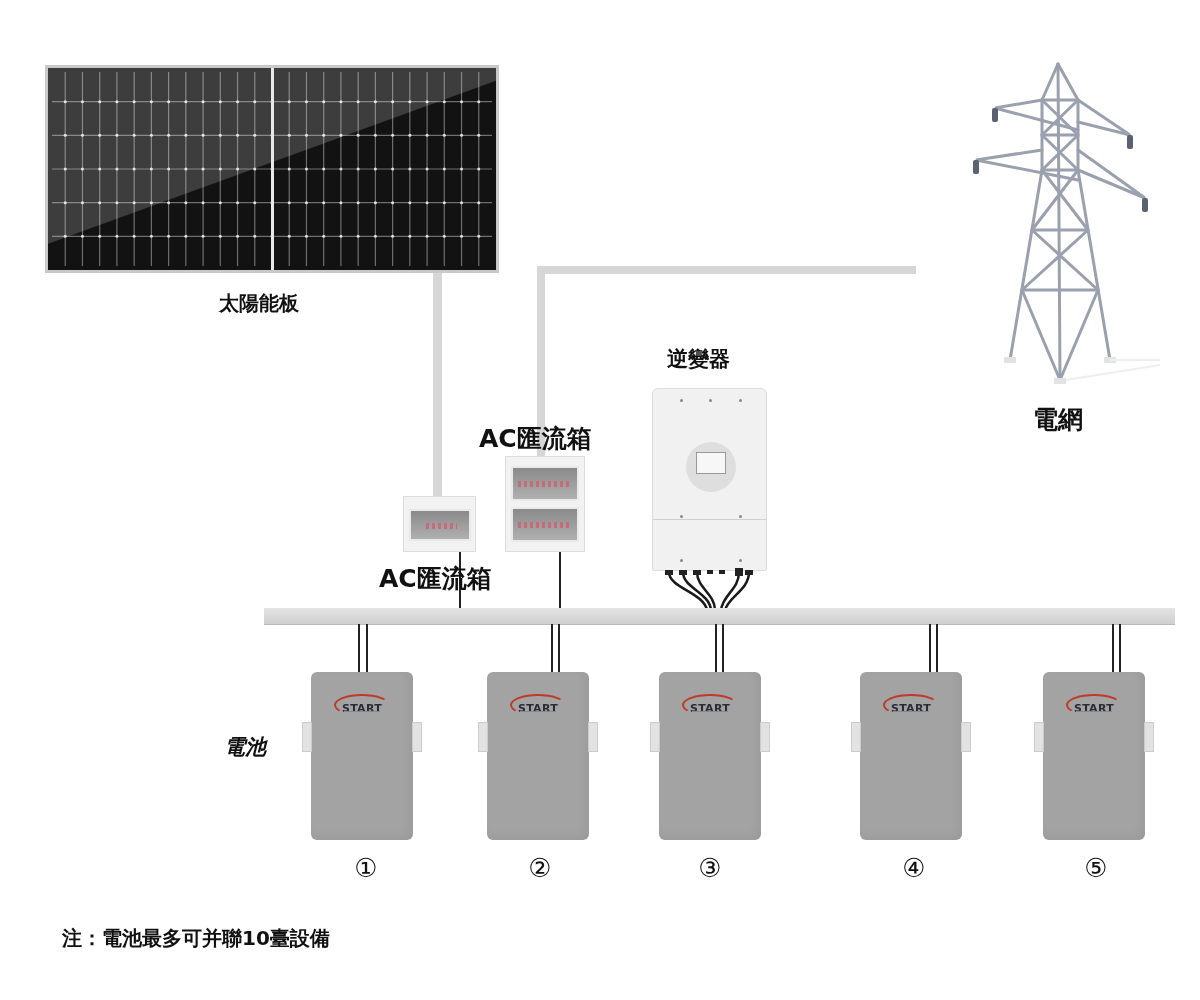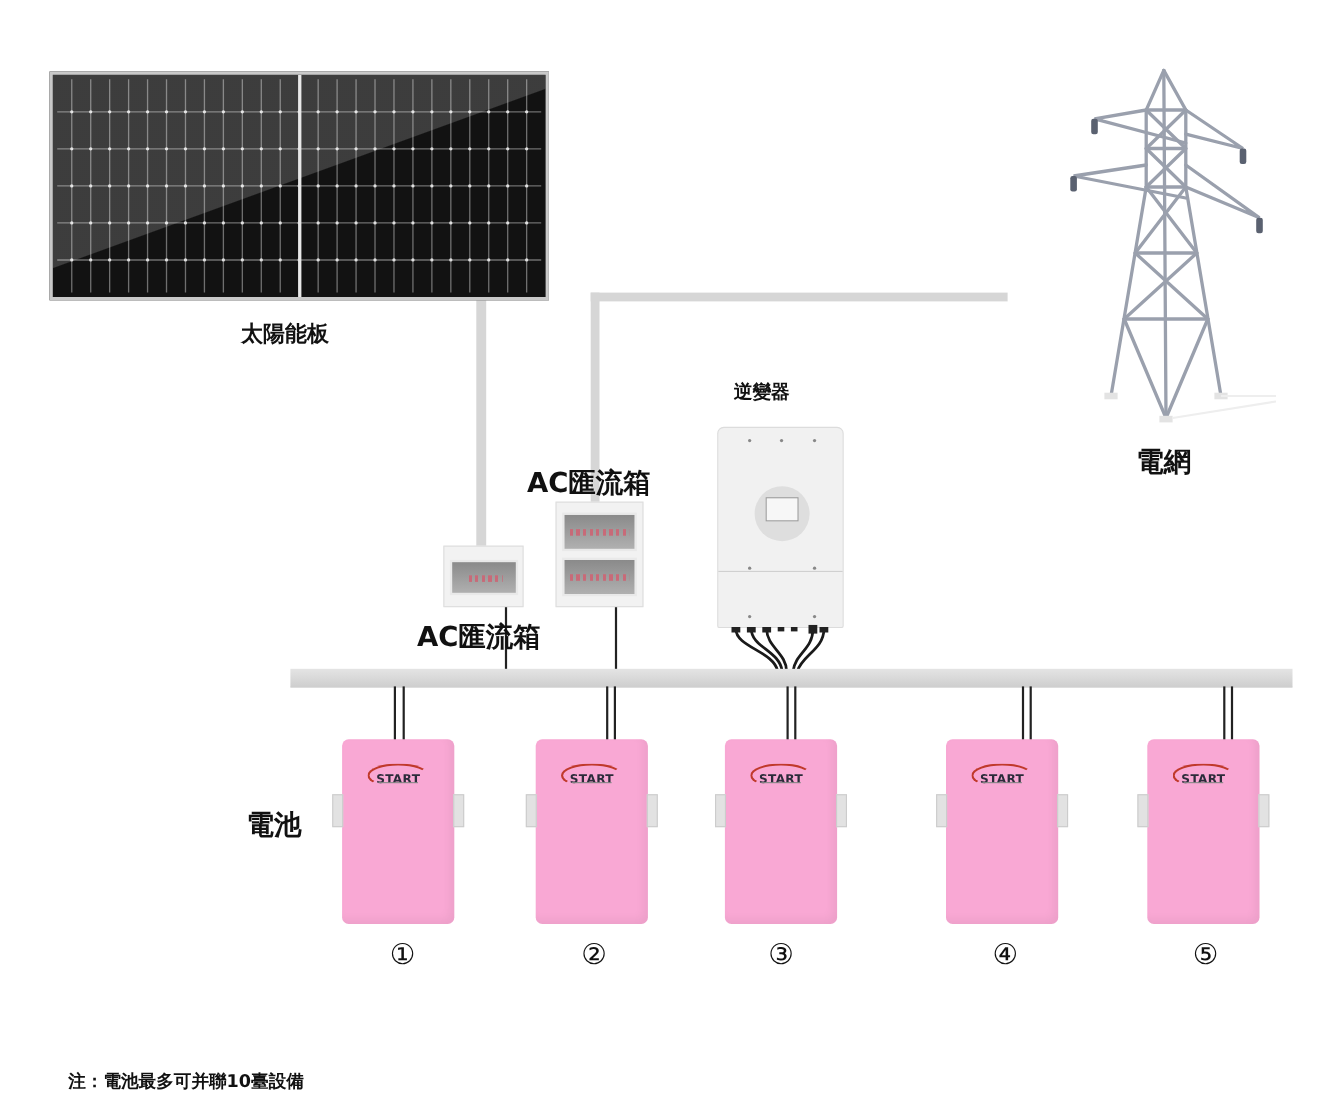--- a/index.html
+++ b/index.html
@@ -29,21 +29,21 @@
   #inverter .lower { position:absolute; left:0; right:0; top:130px; height:1px; background:#d0d0d0; }
   #inverter .dome { position:absolute; left:33px; top:53px; width:50px; height:50px; border-radius:50%; background:#dedede; }
   #inverter .screen { position:absolute; left:43px; top:63px; width:28px; height:20px; background:#f7f7f7; border:1px solid #999; }
   #inverter .bolt { position:absolute; width:3px; height:3px; border-radius:50%; background:#888; }
 
   
   #bus-bar { left:264px; top:608px; width:911px; height:16px;
     background:linear-gradient(#e4e4e4,#cfcfcf); border-bottom:1px solid #bbb; }
 
   
-  .battery { position:absolute; width:102px; height:168px; background:#f9a8d4;
+  .battery { position:absolute; width:102px; height:168px; background:#a3a3a3;
     border-radius:6px; box-shadow: inset -4px -4px 8px rgba(0,0,0,0.05); }
   .battery .bracket { position:absolute; top:50px; width:10px; height:30px; background:#e2e2e2; border:1px solid #ccc; box-sizing:border-box; }
   .battery .bracket.left { left:-9px; }
   .battery .bracket.right { right:-9px; }
   .battery .logo { position:absolute; left:23px; top:22px; width:56px; height:22px; text-align:center; }
   .battery .logo .arc { position:absolute; left:0; top:0; width:56px; height:22px; border-radius:50%;
     border:2px solid #c0392b; border-bottom-color:transparent; border-right-color:transparent; box-sizing:border-box; }
   .battery .logo .brand { position:relative; font-family:"DejaVu Sans", sans-serif; font-weight:bold; font-size:11px;
     color:#2b2b3a; top:3px; letter-spacing:0.3px; }
   .battery .logo .sub { position:absolute; left:10px; right:10px; top:17px; height:1px; background:#888; }
@@ -238,21 +238,21 @@
   <div class="win" style="left:5px; top:9px; width:68px; height:35px;">
     <div class="breakers"></div>
   </div>
   <div class="win" style="left:5px; top:50px; width:68px; height:35px;">
     <div class="breakers"></div>
   </div>
 </div>
 <div class="cable" style="left:559px; top:552px; height:58px;"></div>
 <div class="label" style="left:479px; top:422px; font-size:25px;">AC匯流箱</div>
 
-<div class="label" style="left:667px; top:345px; font-size:17px;">逆變器</div>
+<div class="label" style="left:667px; top:345px; font-size:21px;">逆變器</div>
 <div id="inverter" class="abs">
   <div class="dome"></div>
   <div class="screen"></div>
   <div class="lower"></div>
   <div class="bolt" style="left:27px;top:10px"></div>
   <div class="bolt" style="left:56px;top:10px"></div>
   <div class="bolt" style="left:86px;top:10px"></div>
   <div class="bolt" style="left:27px;top:126px"></div>
   <div class="bolt" style="left:86px;top:126px"></div>
   <div class="bolt" style="left:27px;top:170px"></div>
@@ -300,21 +300,21 @@
     <rect x="44" y="297" width="12" height="6"></rect>
       <rect x="144" y="297" width="12" height="6"></rect>
       <rect x="94" y="318" width="12" height="6"></rect>
   </g>
   <path d="M150 300 L200 300 M106 320 L200 305" stroke="#eee" stroke-width="2"></path>
 </svg>
 <div class="label" style="left:1033px; top:403px; font-size:25px;text-align:center;">電網</div>
 
 <div id="bus-bar" class="abs"></div>
 
-<div class="label" style="left:224px; top:733px; font-size:25px;">電池</div>
+<div class="label" style="left:224px; top:733px; font-size:21px;font-style:italic;">電池</div>
 
 <div id="battery-1">
   <div class="cable" style="left:358px; top:624px; height:50px;"></div>
   <div class="cable" style="left:366px; top:624px; height:50px;"></div>
   <div class="battery" style="left:311px; top:672px;">
     <div class="bracket left"></div>
     <div class="bracket right"></div>
     <div class="logo"><div class="arc"></div><span class="brand">START</span><div class="sub"></div></div>
   </div>
   <div class="battery-number" style="left:341px; top:853px;">①</div>
@@ -357,13 +357,13 @@
   <div class="cable" style="left:1112px; top:624px; height:50px;"></div>
   <div class="cable" style="left:1119px; top:624px; height:50px;"></div>
   <div class="battery" style="left:1043px; top:672px;">
     <div class="bracket left"></div>
     <div class="bracket right"></div>
     <div class="logo"><div class="arc"></div><span class="brand">START</span><div class="sub"></div></div>
   </div>
   <div class="battery-number" style="left:1071px; top:853px;">⑤</div>
 </div>
 
-<div class="label" style="left:62px; top:925px; font-size:16px;margin-top:48px;">注：電池最多可并聯10臺設備</div>
+<div class="label" style="left:62px; top:925px; font-size:20px;">注：電池最多可并聯10臺設備</div>
 
 </body></html>

